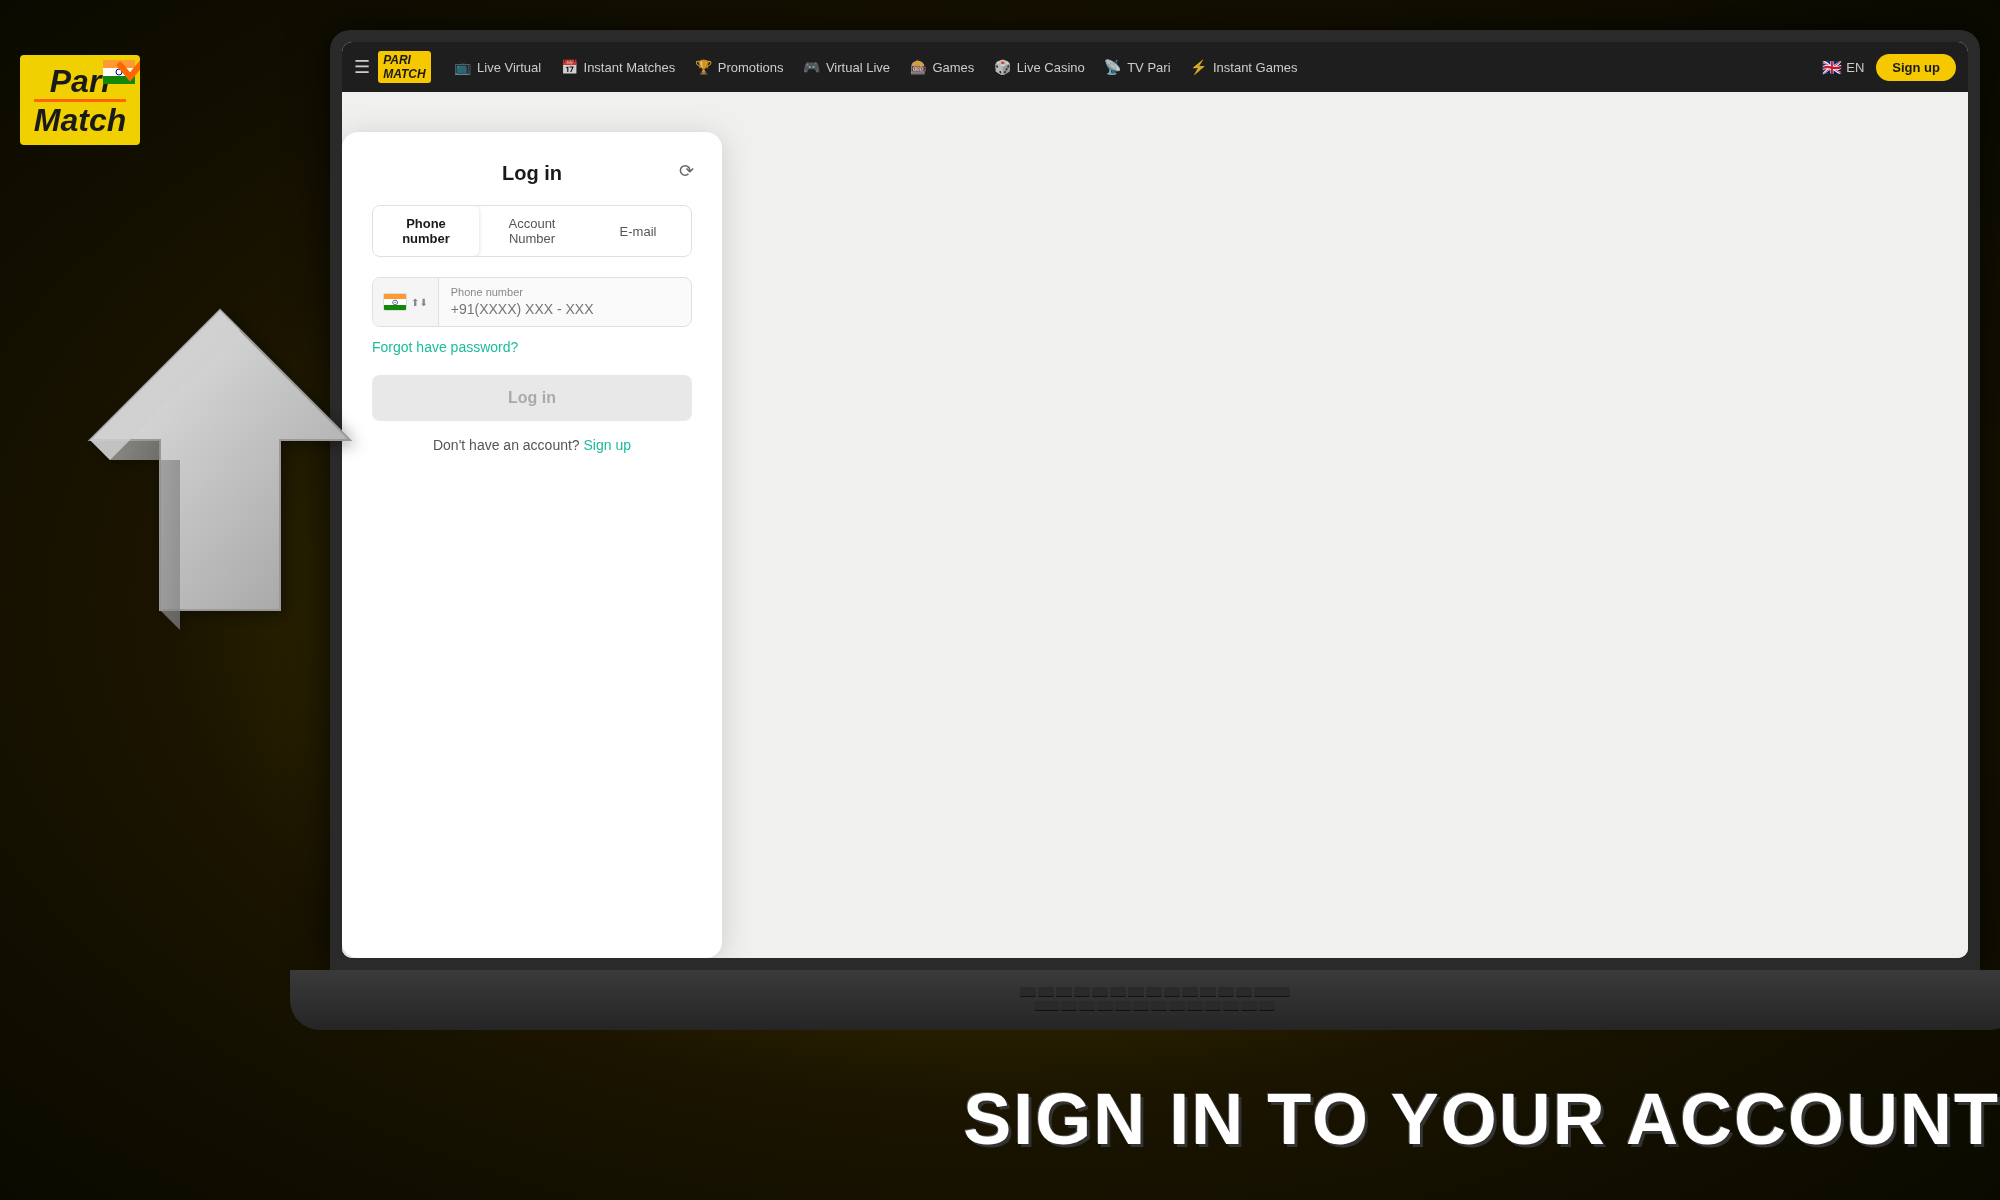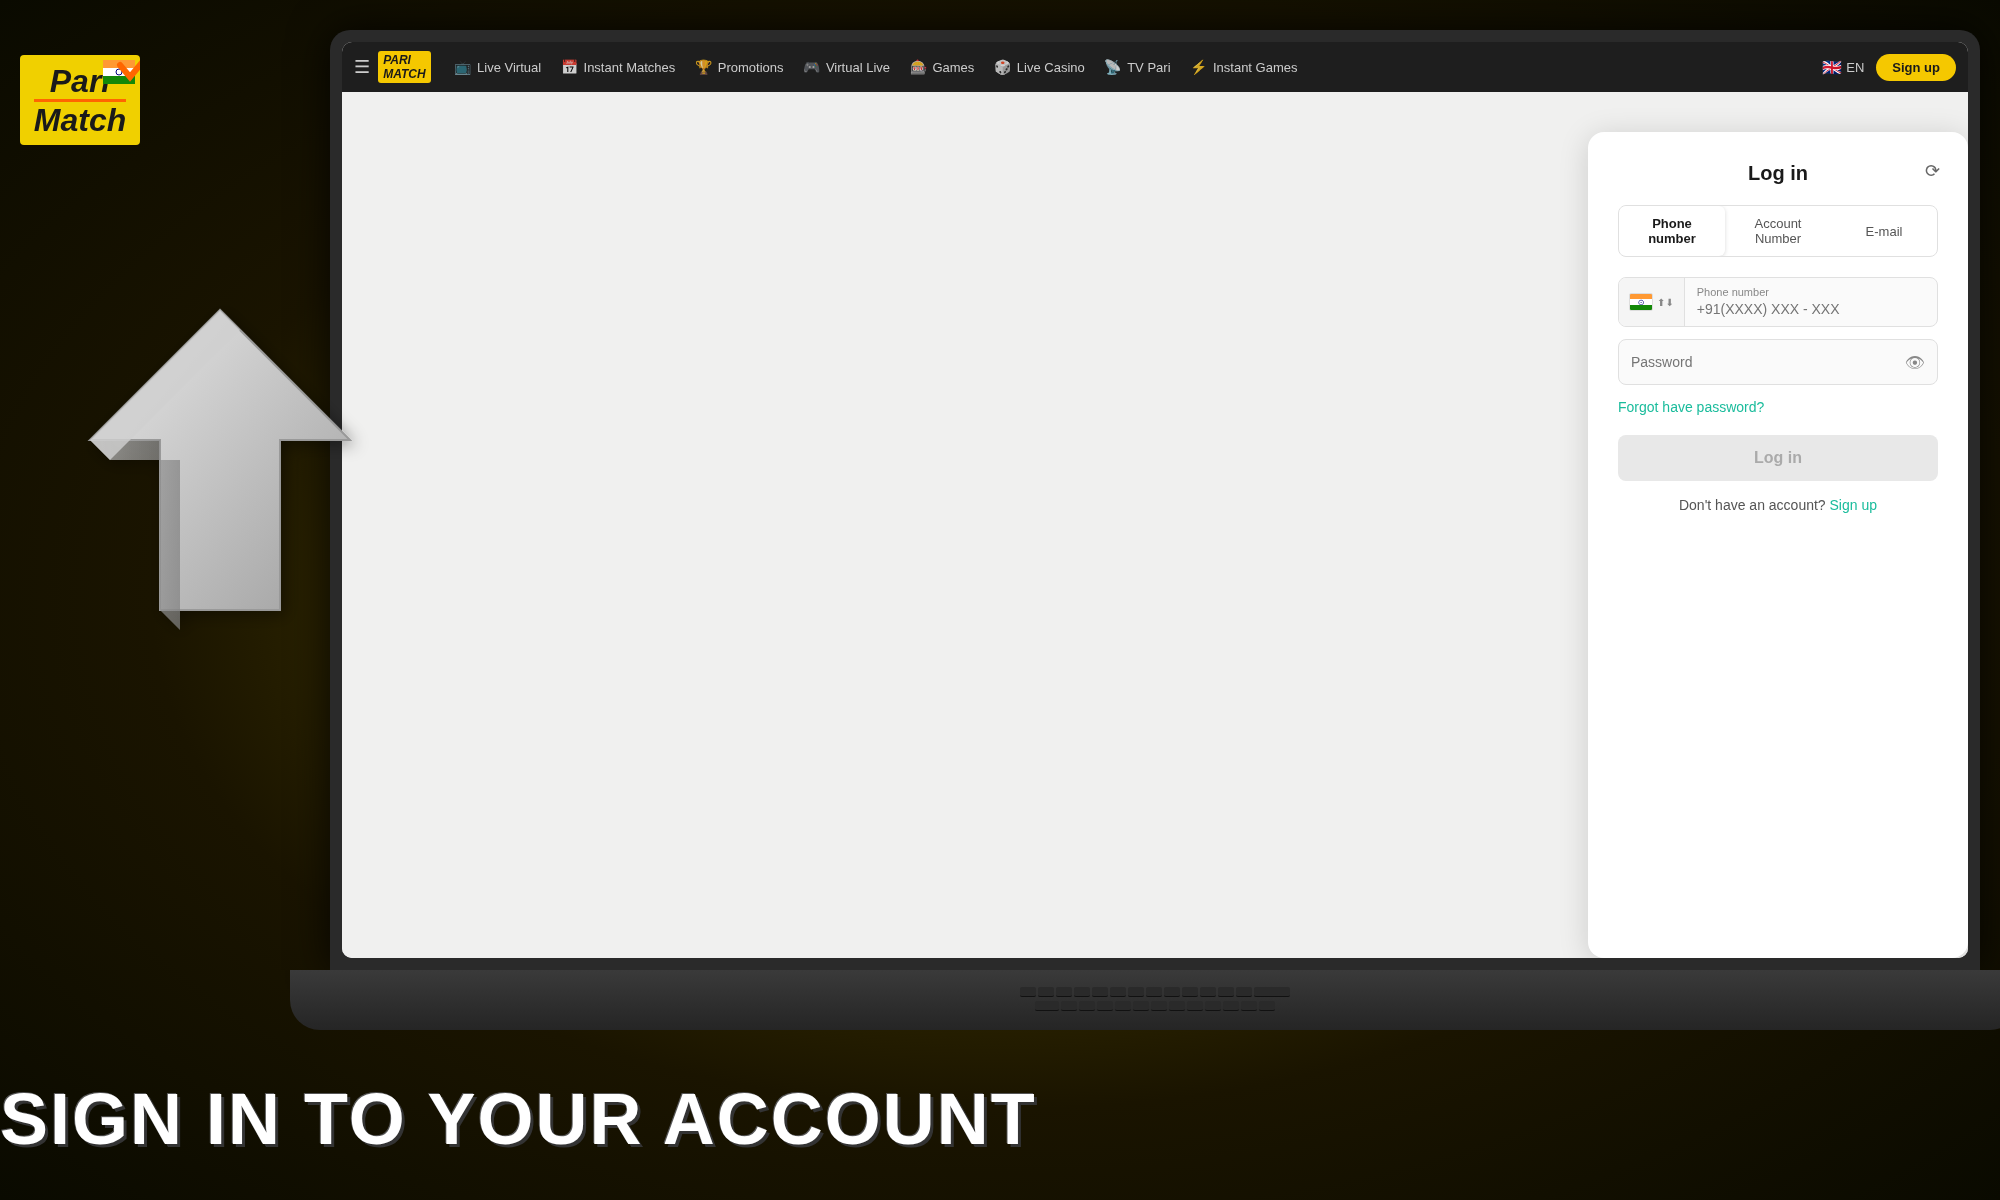--- a/index.html
+++ b/index.html
@@ -343,21 +343,21 @@
       height: 360px;
       z-index: 20;
     }
 
     
     .bottom-text {
       position: absolute;
       bottom: 40px;
       left: 0;
       right: 0;
-      text-align: left;
+      text-align: right;
     }
 
     .sign-in-text {
       font-size: 72px;
       font-weight: 900;
       color: #ffffff;
       letter-spacing: 2px;
       text-shadow: 3px 3px 0 #333, -1px -1px 0 #555;
       font-style: normal;
       text-transform: uppercase;
@@ -388,21 +388,21 @@
       width: 100%;
       height: 100%;
       display: flex;
       flex-direction: column;
     }
 
     .content-wrapper {
       flex: 1;
       background: #f0f0ef;
       display: flex;
-      justify-content: flex-end;
+      justify-content: flex-start;
       padding-top: 40px;
     }
 
     .kbd-dot {
       width: 22px;
       height: 10px;
       background: #2a2a2a;
       border-radius: 2px;
       border-bottom: 1px solid #111;
     }
@@ -509,24 +509,20 @@
                 <div class="flag-india"></div>
                 <span class="country-arrows">⬆⬇</span>
               </div>
               <div class="phone-field-container">
                 <div class="field-label">Phone number</div>
                 <input type="tel" class="phone-input" placeholder="+91(XXXX) XXX - XXX" style="">
               </div>
             </div>
 
             
-            <div class="password-row">
-              <input type="password" class="password-input" placeholder="Password" style="">
-              <span class="eye-icon">👁</span>
-            </div>
 
             
             <a href="#" class="forgot-link">Forgot have password?</a>
 
             
             <button class="login-btn">Log in</button>
 
             
             <div class="signup-prompt">
               <span>Don't have an account?</span>

